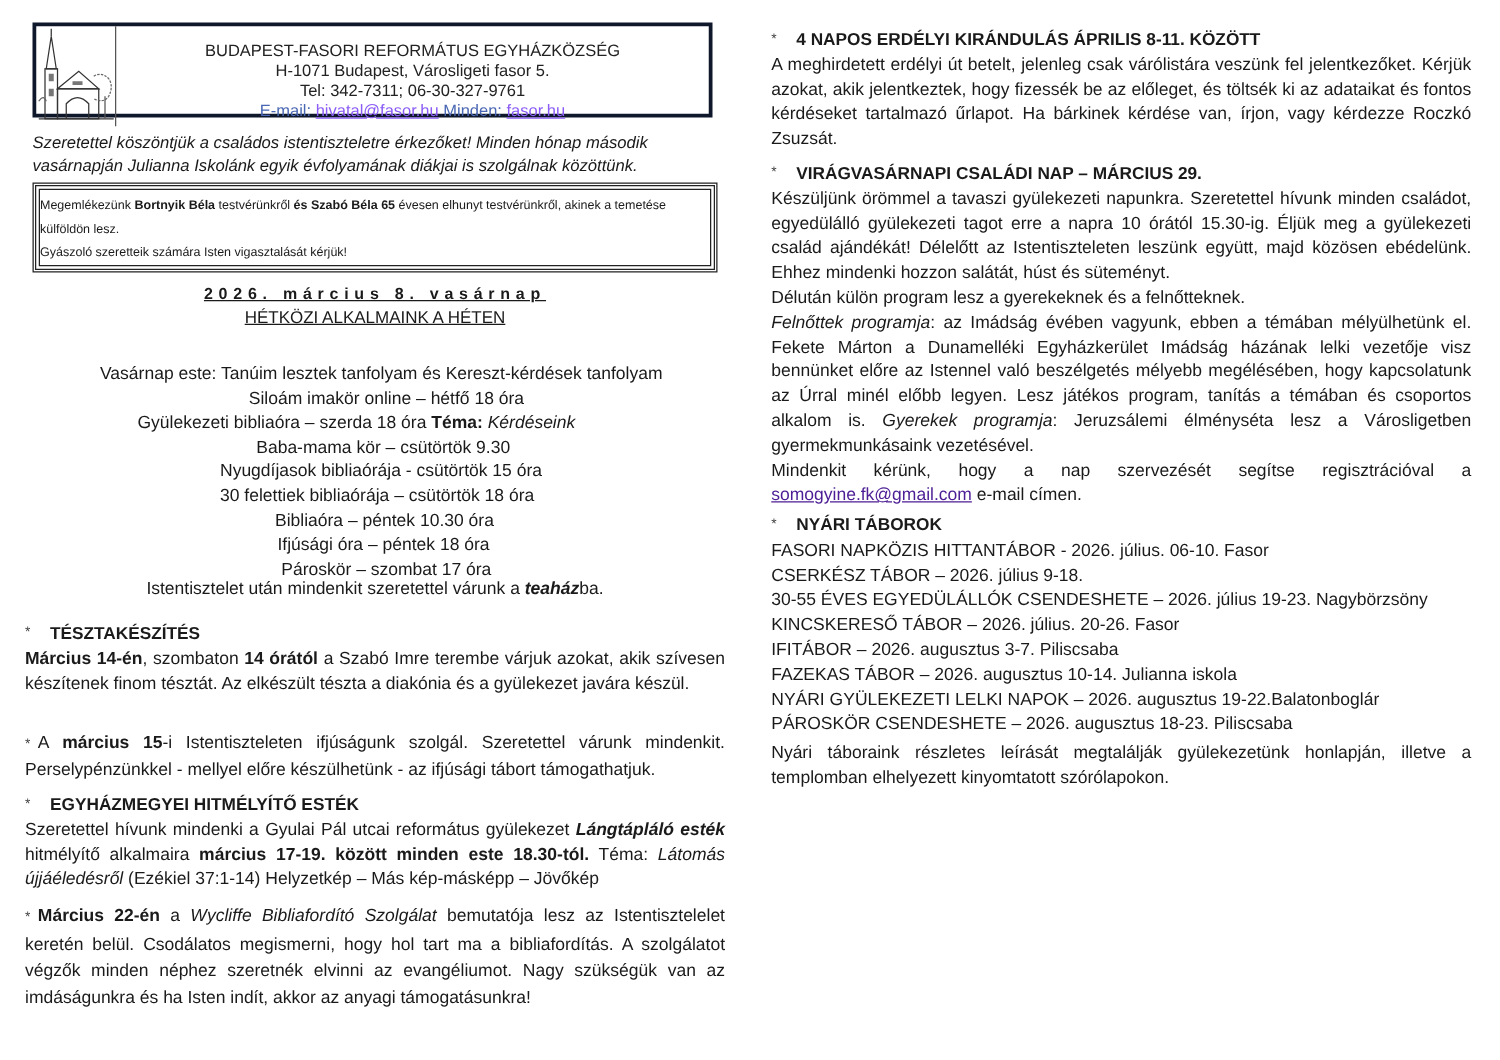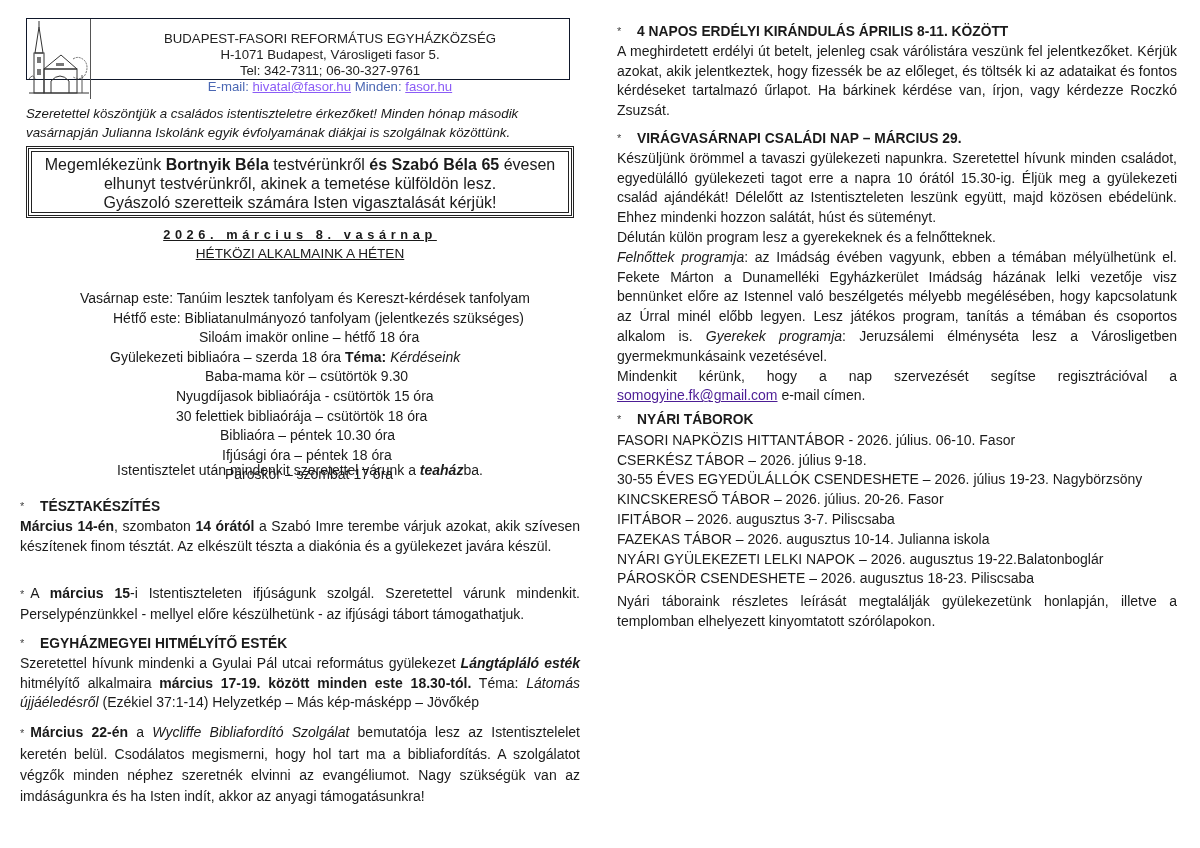--- a/index.html
+++ b/index.html
@@ -2,29 +2,29 @@
 <html><head>
 <meta charset="utf-8">
 <style>
   * { box-sizing: border-box; margin: 0; padding: 0; }
   body { width: 1200px; height: 848px; background: #fff; font-family: "Liberation Sans", "DejaVu Sans", sans-serif; color: #1a1a1a; font-size: 14px; position: relative; overflow: hidden; }
   a { color: #4c1d95; text-decoration: underline; }
   .col { position: absolute; top: 0; }
   .left { left: 20px; width: 560px; }
   .right { left: 617px; width: 560px; }
 
-  .header-box { position: absolute; left: 6px; top: 18px; width: 544px; height: 62px; border: 1px solid #0f172a; display: flex; }
+  .header-box { position: absolute; left: 6px; top: 18px; width: 544px; height: 76px; border: 3px solid #0f172a; display: flex; }
   .logo { width: 64px; height: 80px; border-right: 1px solid #555; position: relative; }
   .header-text { flex: 1; text-align: center; padding-top: 12px; font-size: 13.2px; line-height: 16px; color: #222; }
   .header-text .email-line { color: #4a67b3; }
   .header-text .email-line a { color: #8b5cf6; }
 
   .welcome { position: absolute; left: 6px; top: 104px; width: 548px; font-style: italic; font-size: 13.3px; line-height: 19px; }
 
-  .memorial { position: absolute; left: 8px; top: 148px; width: 544px; height: 68px; border: 4px double #222; outline: 1px solid #222; outline-offset: 1px; text-align: center; font-size: 16px; line-height: 19px; padding-top: 3px; }
+  .memorial { position: absolute; left: 8px; top: 148px; width: 544px; height: 68px; border: 4px double #222; outline: 1px solid #222; outline-offset: 1px; text-align: left; font-size: 10px; line-height: 19px; padding-top: 3px; }
 
   .date-line { position: absolute; left: 0; width: 560px; top: 227px; text-align: center; font-weight: bold; font-size: 12.8px; letter-spacing: 4.6px; }
   .date-line span { text-decoration: underline; }
   .week-title { position: absolute; left: 0; width: 560px; top: 246px; text-align: center; font-weight: normal; font-size: 13.6px; }
   .week-title span { text-decoration: underline; }
 
   .schedule { position: absolute; left: 0; top: 266px; width: 560px; font-size: 14px; line-height: 19.6px; margin-top: 23px; }
   .schedule div { white-space: nowrap; }
   .teahaz { position: absolute; left: 0; top: 462px; width: 560px; text-align: center; font-size: 14px; }
 
@@ -78,21 +78,20 @@
       <span>Megemlékezünk </span><b>Bortnyik Béla</b><span> testvérünkről </span><b>és Szabó Béla 65</b><span> évesen elhunyt testvérünkről, akinek a temetése külföldön lesz.</span>
     </div>
     <div>Gyászoló szeretteik számára Isten vigasztalását kérjük!</div>
   </div>
 
   <div class="date-line"><span>2026. március 8. vasárnap</span></div>
   <div class="week-title"><span>HÉTKÖZI ALKALMAINK A HÉTEN</span></div>
 
   <div class="schedule">
     <div style="padding-left:60px">Vasárnap este: Tanúim lesztek tanfolyam és Kereszt-kérdések tanfolyam</div>
-    <div style="padding-left:93px">Hétfő este: Bibliatanulmányozó tanfolyam (jelentkezés szükséges)</div>
     <div style="padding-left:179px">Siloám imakör online – hétfő 18 óra</div>
     <div style="padding-left:90px"><span>Gyülekezeti bibliaóra – szerda 18 óra </span><b>Téma:</b><i> Kérdéseink</i></div>
     <div style="padding-left:185px">Baba-mama kör – csütörtök 9.30</div>
     <div style="padding-left:156px">Nyugdíjasok bibliaórája - csütörtök 15 óra</div>
     <div style="padding-left:156px">30 felettiek bibliaórája – csütörtök 18 óra</div>
     <div style="padding-left:200px">Bibliaóra – péntek 10.30 óra</div>
     <div style="padding-left:202px">Ifjúsági óra – péntek 18 óra</div>
     <div style="padding-left:205px">Páros­kör – szombat 17 óra</div>
   </div>
 

